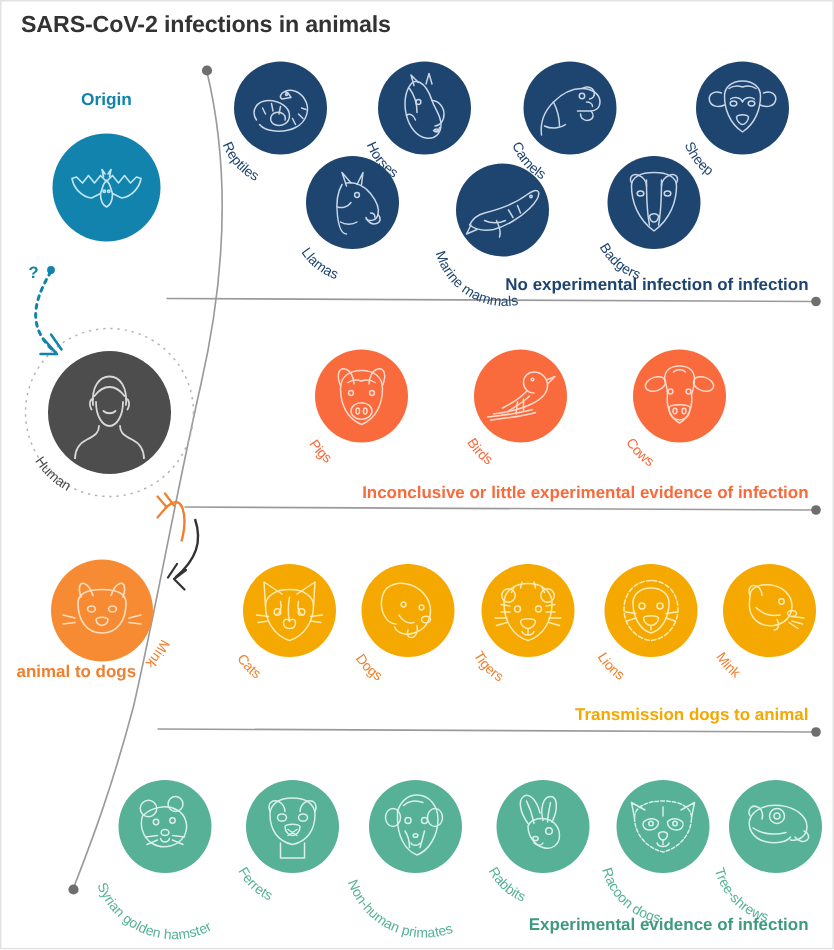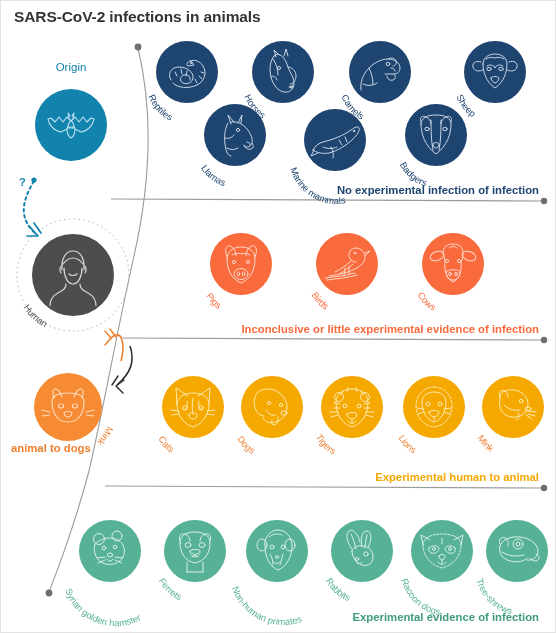--- a/index.html
+++ b/index.html
@@ -24,21 +24,21 @@
   }
   .node .disc svg{display:block;}
   .arc-label{position:absolute;left:0;top:0;overflow:visible;}
   .arc-label text{
     font-family:"Liberation Sans",sans-serif;
     font-size:9.3px;font-weight:normal;
   }
 
   .origin-label{
     position:absolute;left:37px;top:60px;width:66px;text-align:center;
-    font-size:11.5px;font-weight:normal;color:#1283ad;
+    font-size:11.5px;font-weight:bold;color:#1283ad;
   }
   .bats-label{
     position:absolute;left:34px;top:146px;width:72px;text-align:center;
     font-size:11.5px;font-weight:bold;color:#1283ad;
   }
   .qmark{
     position:absolute;left:18px;top:175px;font-size:11px;font-weight:bold;color:#1283ad;
   }
   .trans-a2h{
     position:absolute;left:10px;top:440px;width:120px;
@@ -493,21 +493,21 @@
       </svg>
     </div>
     <svg class="arc-label" width="110" height="110" style="left:-24px;top:-22px;">
       <defs>
           <path id="minArc" d="M16,76 A44,44 0 0 0 72,104" fill="none"></path>
         </defs>
       <text fill="#f08030"><textPath href="#minArc" startOffset="12%">Mink</textPath></text>
     </svg>
   </div>
 
-  <div class="sec-caption" style="right:16px;top:470px;color:#f5a800;">Experimental human to animal</div>
+  <div class="sec-caption" style="right:16px;top:470px;color:#f5a800;">Transmission dogs to animal</div>
 
   <div class="node" style="left:78px;top:519px;">
     <div class="disc" style="width:62px;height:62px;background:#56b196;">
       <svg width="50" height="46" viewBox="0 0 50 46">
         <g fill="none" stroke="#d9f0e7" stroke-width="1" stroke-linecap="round" stroke-linejoin="round">
           <circle cx="14" cy="11" r="5.5"></circle>
             <circle cx="32" cy="8" r="5"></circle>
           <path d="M10,16 C8,22 10,30 16,34 C24,39 34,36 38,29 C41,23 39,15 33,12 C26,8 16,10 10,16 Z"></path>
           <circle cx="19" cy="20" r="1.8"></circle>
             <circle cx="30" cy="19" r="1.8"></circle>

